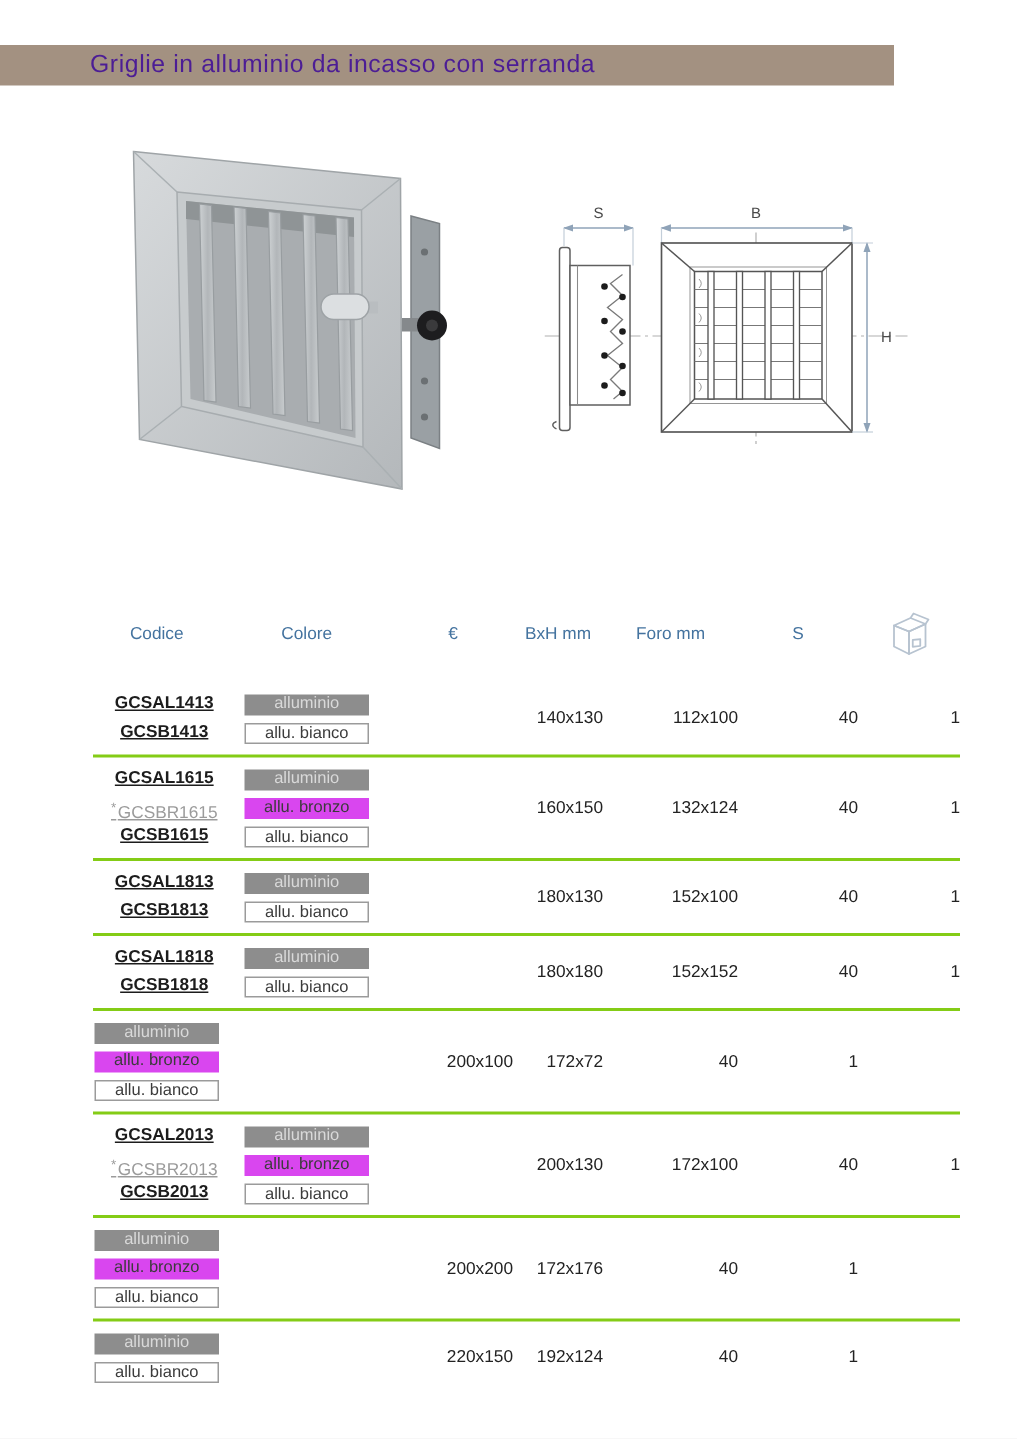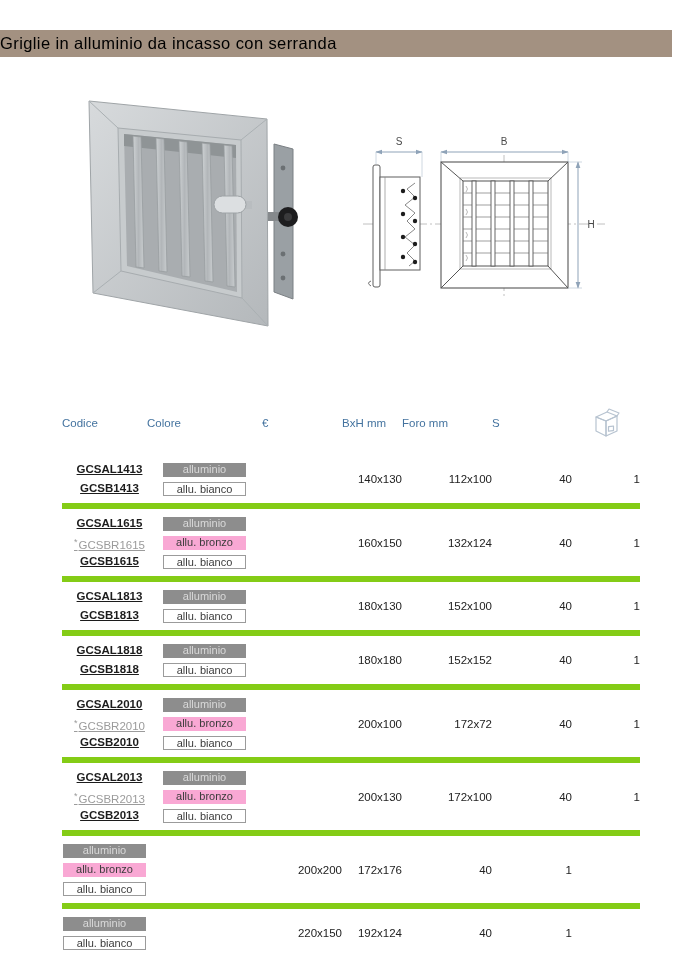--- a/index.html
+++ b/index.html
@@ -1,55 +1,55 @@
 <!DOCTYPE html>
 <html><head>
 <meta charset="utf-8">
 <style>
   html,body{margin:0;padding:0;}
   body{background:#e9e9e9;font-family:"Liberation Sans", sans-serif;}
   .page{position:relative;width:678px;height:959px;background:#ffffff;margin:0 auto;overflow:hidden;}
 
   
   .title-bar{
-    position:absolute;left:0;top:30px;width:672px;height:27px;
-    background:#a39181;color:#000000;
+    position:absolute;left:0;top:30px;width:596px;height:27px;
+    background:#a39181;color:#4c1d95;
     font-size:16.5px;line-height:27px;letter-spacing:0.4px;
-    box-sizing:border-box;white-space:nowrap;
+    padding-left:60px;box-sizing:border-box;white-space:nowrap;
   }
 
   
   .photo-wrap{position:absolute;left:78px;top:86px;width:255px;height:270px;}
   .diagram-wrap{position:absolute;left:363px;top:131px;width:305px;height:175px;}
   .diagram-wrap text{font-family:"Liberation Sans",sans-serif;font-size:10px;fill:#4a4a4a;}
 
   
   .table{position:absolute;left:62px;top:403px;width:578px;}
   .thead,.row-group{
     display:grid;
     grid-template-columns:85px 115px 80px 60px 90px 80px 68px;
     align-items:center;
   }
   .thead{height:40px;margin-bottom:12px;color:#44739f;font-size:11.5px;}
-  .thead .th{text-align:left;}
+  .thead .th{text-align:center;}
   .thead .th-icon{display:flex;justify-content:center;align-items:center;}
 
   .row-group{padding:5px 0;}
-  .row-group + .row-group{border-top:6px solid #84cc16;}
+  .row-group + .row-group{border-top:2px solid #84cc16;}
 
   .codes{display:flex;flex-direction:column;justify-content:center;padding-left:10px;}
   .code-line{height:19px;line-height:19px;text-align:center;font-size:11.5px;font-weight:700;color:#1c1c1c;white-space:nowrap;text-decoration:underline;}
   .code-line.starred{color:#9b9b9b;font-weight:400;}
   .code-line .star{font-size:9px;vertical-align:4px;margin-right:1px;}
 
   .sw-col{display:flex;flex-direction:column;justify-content:center;align-items:center;}
   .sw-line{height:19px;display:flex;align-items:center;justify-content:center;}
   .swatch{width:83px;height:14px;box-sizing:border-box;font-size:11px;line-height:13px;text-align:center;white-space:nowrap;}
   .sw-alluminio{background:#8d8d8d;color:#d9d9d9;}
-  .sw-bronzo{background:#f9a8d4;color:#3b3b3b;}
+  .sw-bronzo{background:#d946ef;color:#3b3b3b;}
   .sw-bianco{background:#ffffff;color:#3b3b3b;border:1px solid #9b9b9b;}
 
   .val{font-size:11.5px;color:#222;text-align:right;white-space:nowrap;}
 
   .page-number{position:absolute;left:62px;top:964px;width:578px;text-align:center;font-size:11px;color:#555;}
 </style>
 </head>
 <body>
 
 <div class="page">
@@ -267,25 +267,20 @@
               <div class="swatch sw-bianco">allu. bianco</div>
             </div>
           </div>
           <div class="val"></div>
           <div class="val">180x180</div>
           <div class="val">152x152</div>
           <div class="val">40</div>
           <div class="val">1</div>
         </div>
         <div class="row-group">
-          <div class="codes">
-            <div class="code-line"><span>GCSAL2010</span></div>
-            <div class="code-line starred"><span class="star">*</span><span>GCSBR2010</span></div>
-            <div class="code-line"><span>GCSB2010</span></div>
-          </div>
           <div class="sw-col">
             <div class="sw-line">
               <div class="swatch sw-alluminio">alluminio</div>
             </div>
             <div class="sw-line">
               <div class="swatch sw-bronzo">allu. bronzo</div>
             </div>
             <div class="sw-line">
               <div class="swatch sw-bianco">allu. bianco</div>
             </div>

